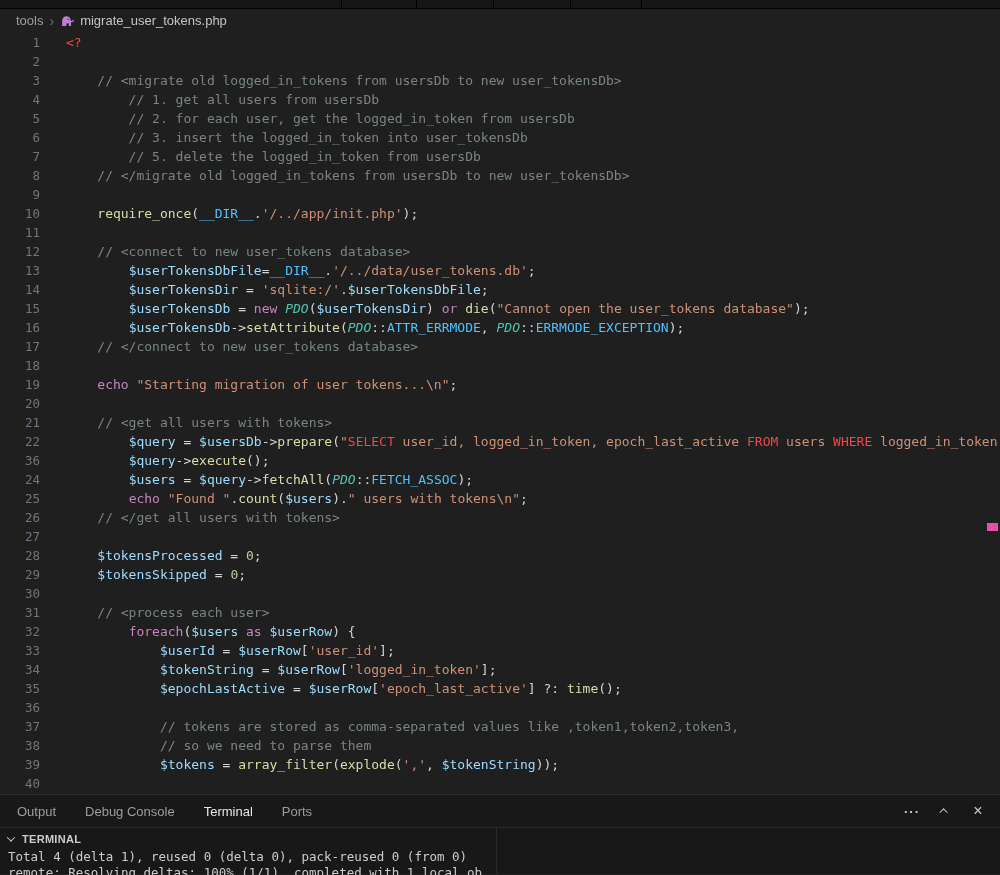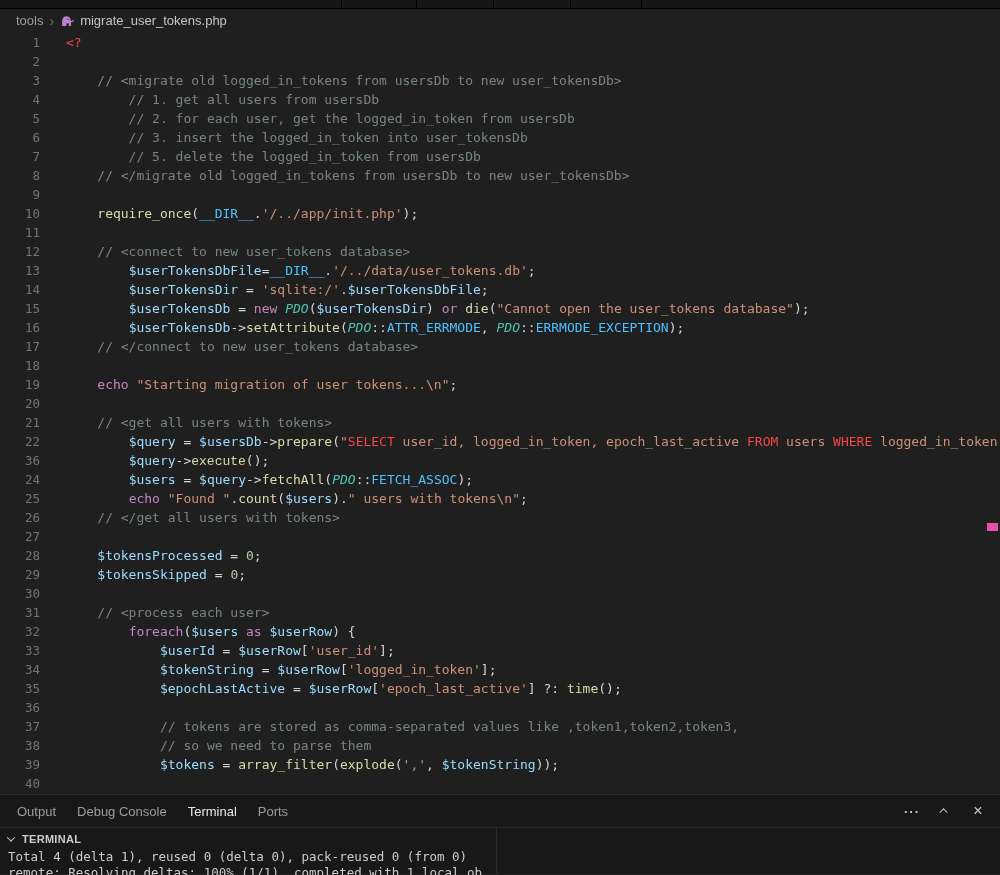--- a/index.html
+++ b/index.html
@@ -21,21 +21,21 @@
   
   .editor { position:relative; height:762px; overflow:hidden; padding-top:1px;
             font-family:"DejaVu Sans Mono", monospace; font-size:13px; }
   .line { display:flex; height:19px; line-height:19px; white-space:pre; }
   .ln { width:40px; flex:none; text-align:right; color:#6e7681; font-size:12.5px; }
   .lc { padding-left:26px; white-space:pre; color:#d4d4d4; }
   .ov-marker { position:absolute; right:2px; top:491px; width:11px; height:8px; background:#e84fa8; }
 
   
   .panel { height:80px; background:#181818; border-top:1px solid #2b2b2b; }
-  .panel-tabs { display:flex; align-items:center; height:32px; padding:0 14px 0 17px; gap:21px; }
+  .panel-tabs { display:flex; align-items:center; height:32px; padding:0 14px 0 17px; gap:29px; }
   .ptab { font-size:13px; color:#9d9d9d; cursor:pointer; }
   .ptab.active { color:#e8e8e8; }
   .panel-actions { margin-left:auto; display:flex; align-items:center; gap:17px; color:#cccccc; }
   .pa-icon { display:inline-flex; align-items:center; justify-content:center; width:16px; height:16px; cursor:pointer; }
   .pa-icon.dots { letter-spacing:1px; font-weight:bold; font-size:13px; }
   .pa-icon.x { font-size:16px; }
 
   .panel-body { display:flex; height:47px; border-top:1px solid #2b2b2b; }
   .term-pane { width:497px; flex:none; border-right:1px solid #2b2b2b; }
   .prob-pane { flex:1; position:relative; }
@@ -102,21 +102,21 @@
         <div class="line"><div class="ln">13</div><div class="lc"><span style="color: rgb(212, 212, 212);">        </span><span style="color: rgb(156, 220, 254);">$userTokensDbFile</span><span style="color: rgb(212, 212, 212);">=</span><span style="color: rgb(79, 193, 255);">__DIR__</span><span style="color: rgb(212, 212, 212);">.</span><span style="color: rgb(206, 145, 120);">'/../data/user_tokens.db'</span><span style="color: rgb(212, 212, 212);">;</span></div></div>
         <div class="line"><div class="ln">14</div><div class="lc"><span style="color: rgb(212, 212, 212);">        </span><span style="color: rgb(156, 220, 254);">$userTokensDir</span><span style="color: rgb(212, 212, 212);"> = </span><span style="color: rgb(206, 145, 120);">'sqlite:/'</span><span style="color: rgb(212, 212, 212);">.</span><span style="color: rgb(156, 220, 254);">$userTokensDbFile</span><span style="color: rgb(212, 212, 212);">;</span></div></div>
         <div class="line"><div class="ln">15</div><div class="lc"><span style="color: rgb(212, 212, 212);">        </span><span style="color: rgb(156, 220, 254);">$userTokensDb</span><span style="color: rgb(212, 212, 212);"> = </span><span style="color: rgb(197, 134, 192);">new</span><span style="color: rgb(212, 212, 212);"> </span><span style="color: rgb(78, 201, 176); font-style: italic;">PDO</span><span style="color: rgb(212, 212, 212);">(</span><span style="color: rgb(156, 220, 254);">$userTokensDir</span><span style="color: rgb(212, 212, 212);">) </span><span style="color: rgb(197, 134, 192);">or</span><span style="color: rgb(212, 212, 212);"> </span><span style="color: rgb(220, 220, 170);">die</span><span style="color: rgb(212, 212, 212);">(</span><span style="color: rgb(206, 145, 120);">"Cannot open the user_tokens database"</span><span style="color: rgb(212, 212, 212);">);</span></div></div>
         <div class="line"><div class="ln">16</div><div class="lc"><span style="color: rgb(212, 212, 212);">        </span><span style="color: rgb(156, 220, 254);">$userTokensDb</span><span style="color: rgb(212, 212, 212);">-&gt;</span><span style="color: rgb(220, 220, 170);">setAttribute</span><span style="color: rgb(212, 212, 212);">(</span><span style="color: rgb(78, 201, 176); font-style: italic;">PDO</span><span style="color: rgb(212, 212, 212);">::</span><span style="color: rgb(79, 193, 255);">ATTR_ERRMODE</span><span style="color: rgb(212, 212, 212);">, </span><span style="color: rgb(78, 201, 176); font-style: italic;">PDO</span><span style="color: rgb(212, 212, 212);">::</span><span style="color: rgb(79, 193, 255);">ERRMODE_EXCEPTION</span><span style="color: rgb(212, 212, 212);">);</span></div></div>
         <div class="line"><div class="ln">17</div><div class="lc"><span style="color: rgb(121, 134, 124);">    // &lt;/connect to new user_tokens database&gt;</span></div></div>
         <div class="line"><div class="ln">18</div><div class="lc"></div></div>
         <div class="line"><div class="ln">19</div><div class="lc"><span style="color: rgb(212, 212, 212);">    </span><span style="color: rgb(197, 134, 192);">echo</span><span style="color: rgb(212, 212, 212);"> </span><span style="color: rgb(206, 145, 120);">"Starting migration of user tokens...\n"</span><span style="color: rgb(212, 212, 212);">;</span></div></div>
         <div class="line"><div class="ln">20</div><div class="lc"></div></div>
         <div class="line"><div class="ln">21</div><div class="lc"><span style="color: rgb(121, 134, 124);">    // &lt;get all users with tokens&gt;</span></div></div>
         <div class="line"><div class="ln">22</div><div class="lc"><span style="color: rgb(212, 212, 212);">        </span><span style="color: rgb(156, 220, 254);">$query</span><span style="color: rgb(212, 212, 212);"> = </span><span style="color: rgb(156, 220, 254);">$usersDb</span><span style="color: rgb(212, 212, 212);">-&gt;</span><span style="color: rgb(220, 220, 170);">prepare</span><span style="color: rgb(212, 212, 212);">(</span><span style="color: rgb(206, 145, 120);">"</span><span style="color: rgb(244, 71, 71);">SELECT</span><span style="color: rgb(206, 145, 120);"> user_id, logged_in_token, epoch_last_active </span><span style="color: rgb(244, 71, 71);">FROM</span><span style="color: rgb(206, 145, 120);"> users </span><span style="color: rgb(244, 71, 71);">WHERE</span><span style="color: rgb(206, 145, 120);"> logged_in_token </span></div></div>
-        <div class="line"><div class="ln">36</div><div class="lc"><span style="color: rgb(212, 212, 212);">        </span><span style="color: rgb(156, 220, 254);">$query</span><span style="color: rgb(212, 212, 212);">-&gt;</span><span style="color: rgb(220, 220, 170); font-family: Liberation Mono, monospace;">execute</span><span style="color: rgb(212, 212, 212);">();</span></div></div>
+        <div class="line"><div class="ln">36</div><div class="lc"><span style="color: rgb(212, 212, 212);">        </span><span style="color: rgb(156, 220, 254);">$query</span><span style="color: rgb(212, 212, 212);">-&gt;</span><span style="color: rgb(220, 220, 170);">execute</span><span style="color: rgb(212, 212, 212);">();</span></div></div>
         <div class="line"><div class="ln">24</div><div class="lc"><span style="color: rgb(212, 212, 212);">        </span><span style="color: rgb(156, 220, 254);">$users</span><span style="color: rgb(212, 212, 212);"> = </span><span style="color: rgb(156, 220, 254);">$query</span><span style="color: rgb(212, 212, 212);">-&gt;</span><span style="color: rgb(220, 220, 170);">fetchAll</span><span style="color: rgb(212, 212, 212);">(</span><span style="color: rgb(78, 201, 176); font-style: italic;">PDO</span><span style="color: rgb(212, 212, 212);">::</span><span style="color: rgb(79, 193, 255);">FETCH_ASSOC</span><span style="color: rgb(212, 212, 212);">);</span></div></div>
         <div class="line"><div class="ln">25</div><div class="lc"><span style="color: rgb(212, 212, 212);">        </span><span style="color: rgb(197, 134, 192);">echo</span><span style="color: rgb(212, 212, 212);"> </span><span style="color: rgb(206, 145, 120);">"Found "</span><span style="color: rgb(212, 212, 212);">.</span><span style="color: rgb(220, 220, 170);">count</span><span style="color: rgb(212, 212, 212);">(</span><span style="color: rgb(156, 220, 254);">$users</span><span style="color: rgb(212, 212, 212);">).</span><span style="color: rgb(206, 145, 120);">" users with tokens\n"</span><span style="color: rgb(212, 212, 212);">;</span></div></div>
         <div class="line"><div class="ln">26</div><div class="lc"><span style="color: rgb(121, 134, 124);">    // &lt;/get all users with tokens&gt;</span></div></div>
         <div class="line"><div class="ln">27</div><div class="lc"></div></div>
         <div class="line"><div class="ln">28</div><div class="lc"><span style="color: rgb(212, 212, 212);">    </span><span style="color: rgb(156, 220, 254);">$tokensProcessed</span><span style="color: rgb(212, 212, 212);"> = </span><span style="color: rgb(181, 206, 168);">0</span><span style="color: rgb(212, 212, 212);">;</span></div></div>
         <div class="line"><div class="ln">29</div><div class="lc"><span style="color: rgb(212, 212, 212);">    </span><span style="color: rgb(156, 220, 254);">$tokensSkipped</span><span style="color: rgb(212, 212, 212);"> = </span><span style="color: rgb(181, 206, 168);">0</span><span style="color: rgb(212, 212, 212);">;</span></div></div>
         <div class="line"><div class="ln">30</div><div class="lc"></div></div>
         <div class="line"><div class="ln">31</div><div class="lc"><span style="color: rgb(121, 134, 124);">    // &lt;process each user&gt;</span></div></div>
         <div class="line"><div class="ln">32</div><div class="lc"><span style="color: rgb(212, 212, 212);">        </span><span style="color: rgb(197, 134, 192);">foreach</span><span style="color: rgb(212, 212, 212);">(</span><span style="color: rgb(156, 220, 254);">$users</span><span style="color: rgb(212, 212, 212);"> </span><span style="color: rgb(197, 134, 192);">as</span><span style="color: rgb(212, 212, 212);"> </span><span style="color: rgb(156, 220, 254);">$userRow</span><span style="color: rgb(212, 212, 212);">) {</span></div></div>
         <div class="line"><div class="ln">33</div><div class="lc"><span style="color: rgb(212, 212, 212);">            </span><span style="color: rgb(156, 220, 254);">$userId</span><span style="color: rgb(212, 212, 212);"> = </span><span style="color: rgb(156, 220, 254);">$userRow</span><span style="color: rgb(212, 212, 212);">[</span><span style="color: rgb(206, 145, 120);">'user_id'</span><span style="color: rgb(212, 212, 212);">];</span></div></div>

